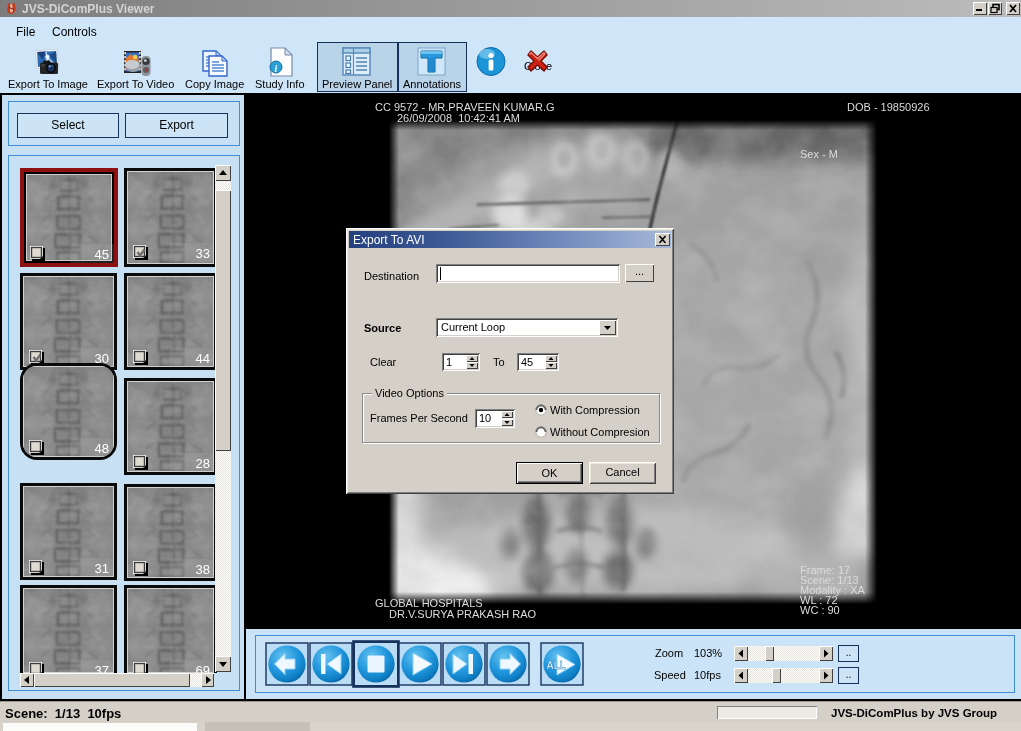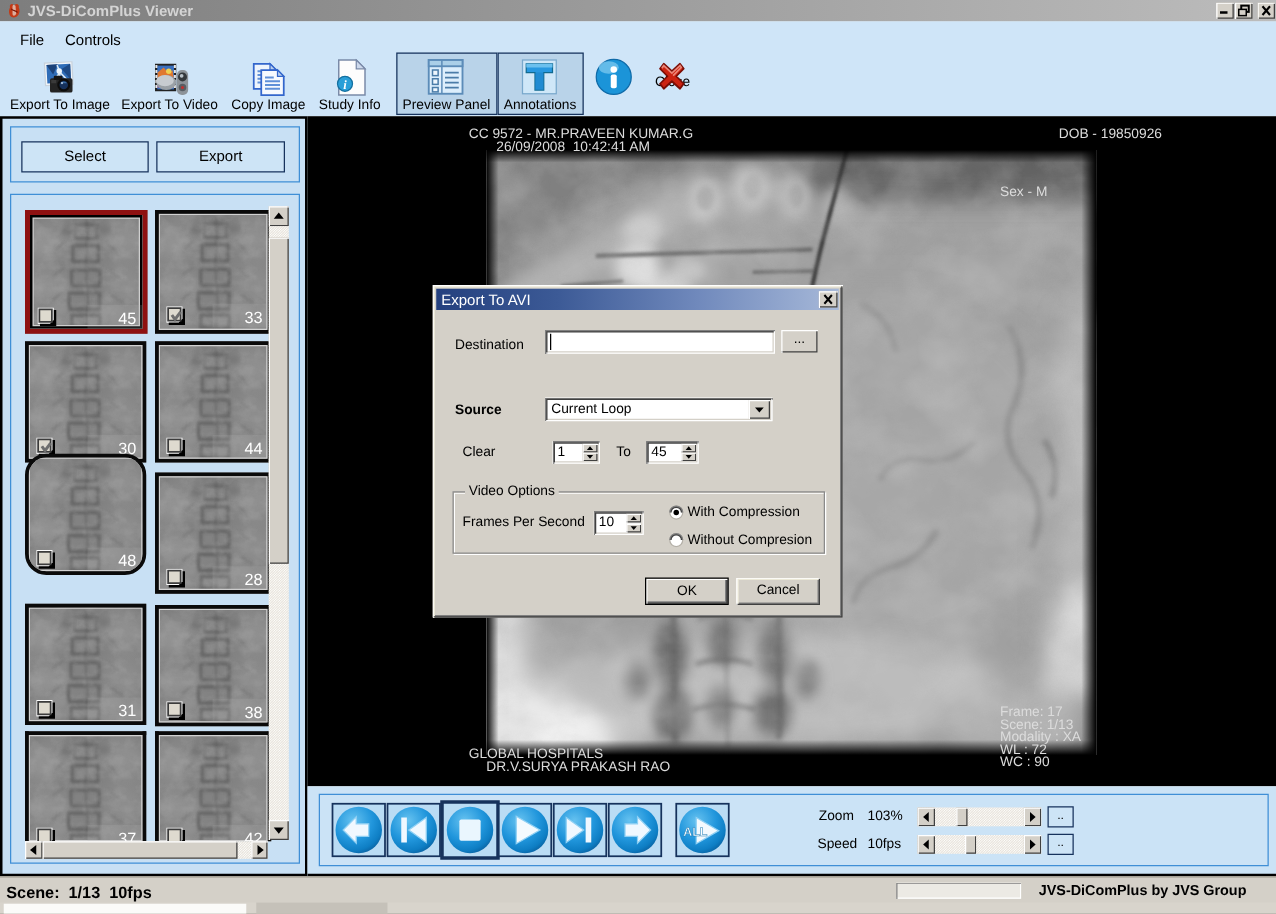--- a/index.html
+++ b/index.html
@@ -334,21 +334,21 @@
     </svg><i class="ring2"></i>
   <div class="nband"></div><div class="num">37</div>
   <svg class="cb" width="17" height="17">
       <use href="#cbx"></use>
     </svg>
 </div>
 <div class="thumb" style="left:124px;top:585px;width:93px;height:88px;border-bottom:none;">
   <svg width="91" height="91" viewBox="0 0 92 93">
       <use href="#spineg"></use>
     </svg><i class="ring2"></i>
-  <div class="nband"></div><div class="num" style="right:4px;">42</div>
+  <div class="nband"></div><div class="num" style="right:4px;">69</div>
   <svg class="cb" width="17" height="17">
       <use href="#cbx"></use>
     </svg>
 </div>
 
 <div class="abs dither" style="left:215px;top:165px;width:16px;height:507px;"></div>
 <div class="abs raised2" style="left:215px;top:165px;width:16px;height:16px;"></div>
 <svg class="abs" style="left:215px;top:165px" width="16" height="16">
     <path d="M8 5 L12 10 L4 10Z" fill="#000"></path>
   </svg>

